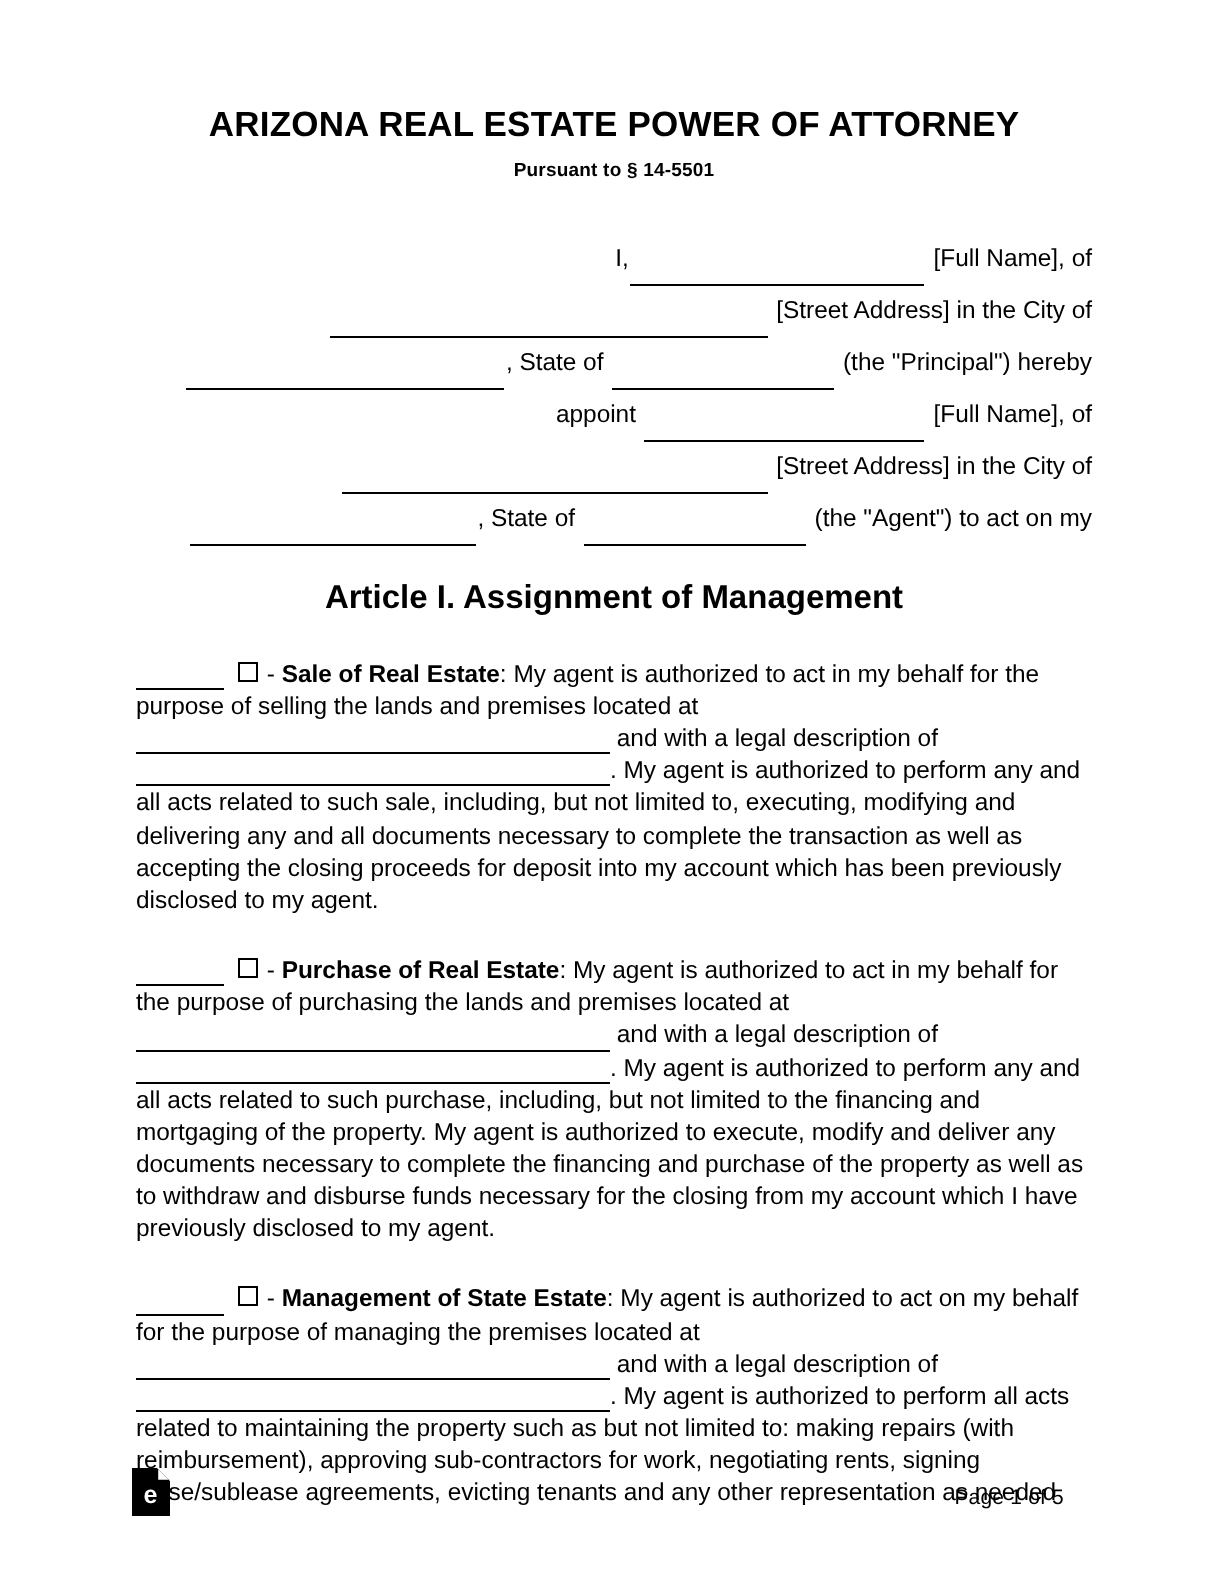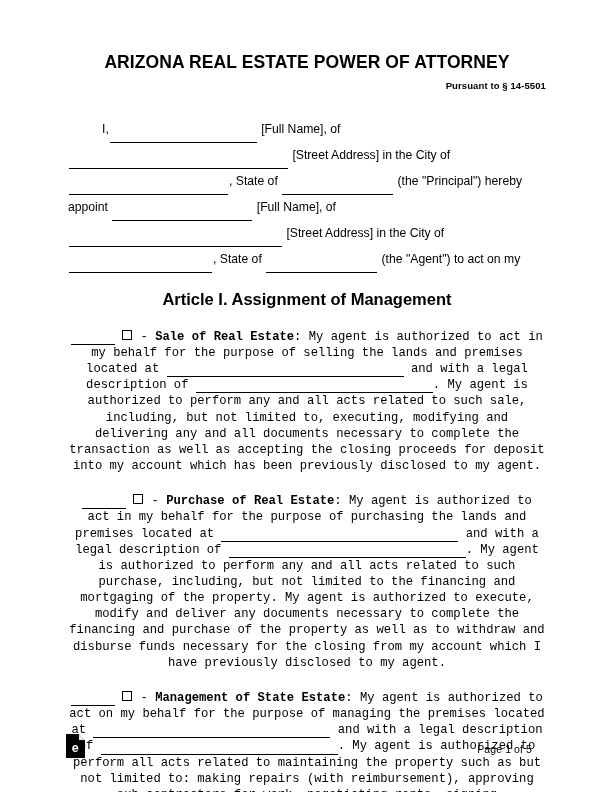--- a/index.html
+++ b/index.html
@@ -29,32 +29,33 @@
   
   .doc-title {
     text-align: center;
     font-size: 17.5px;
     font-weight: bold;
     letter-spacing: 0.1px;
     margin: 0;
     line-height: 1.15;
   }
   .doc-subtitle {
-    text-align: right;
+    text-align: center;
     font-size: 9.5px;
     font-weight: bold;
     margin: 8px 0 0 0;
     letter-spacing: 0.1px;
   }
 
   
   .intro {
     margin-top: 26px;
     font-size: 12.2px;
     line-height: 2.13;
+    text-align: right;
   }
   .intro .indent { display: inline-block; width: 34px; }
 
   .blank {
     display: inline-block;
     border-bottom: 1.4px solid #000;
     vertical-align: bottom;
     height: 0.92em;
     margin: 0 1px;
   }
@@ -81,22 +82,21 @@
     font-weight: bold;
     margin: 17px 0 0 0;
     line-height: 1.2;
   }
 
   
   .clause {
     margin-top: 19px;
     font-size: 12.2px;
     line-height: 1.325;
-    text-align: center;
-    font-family: Liberation Mono, monospace;
+    text-align: left;
   }
   .clause-lead .init-line {
     display: inline-block;
     border-bottom: 1.4px solid #000;
     width: 44px;
     height: 0.88em;
     vertical-align: bottom;
     margin-right: 6px;
   }
   .checkbox {

